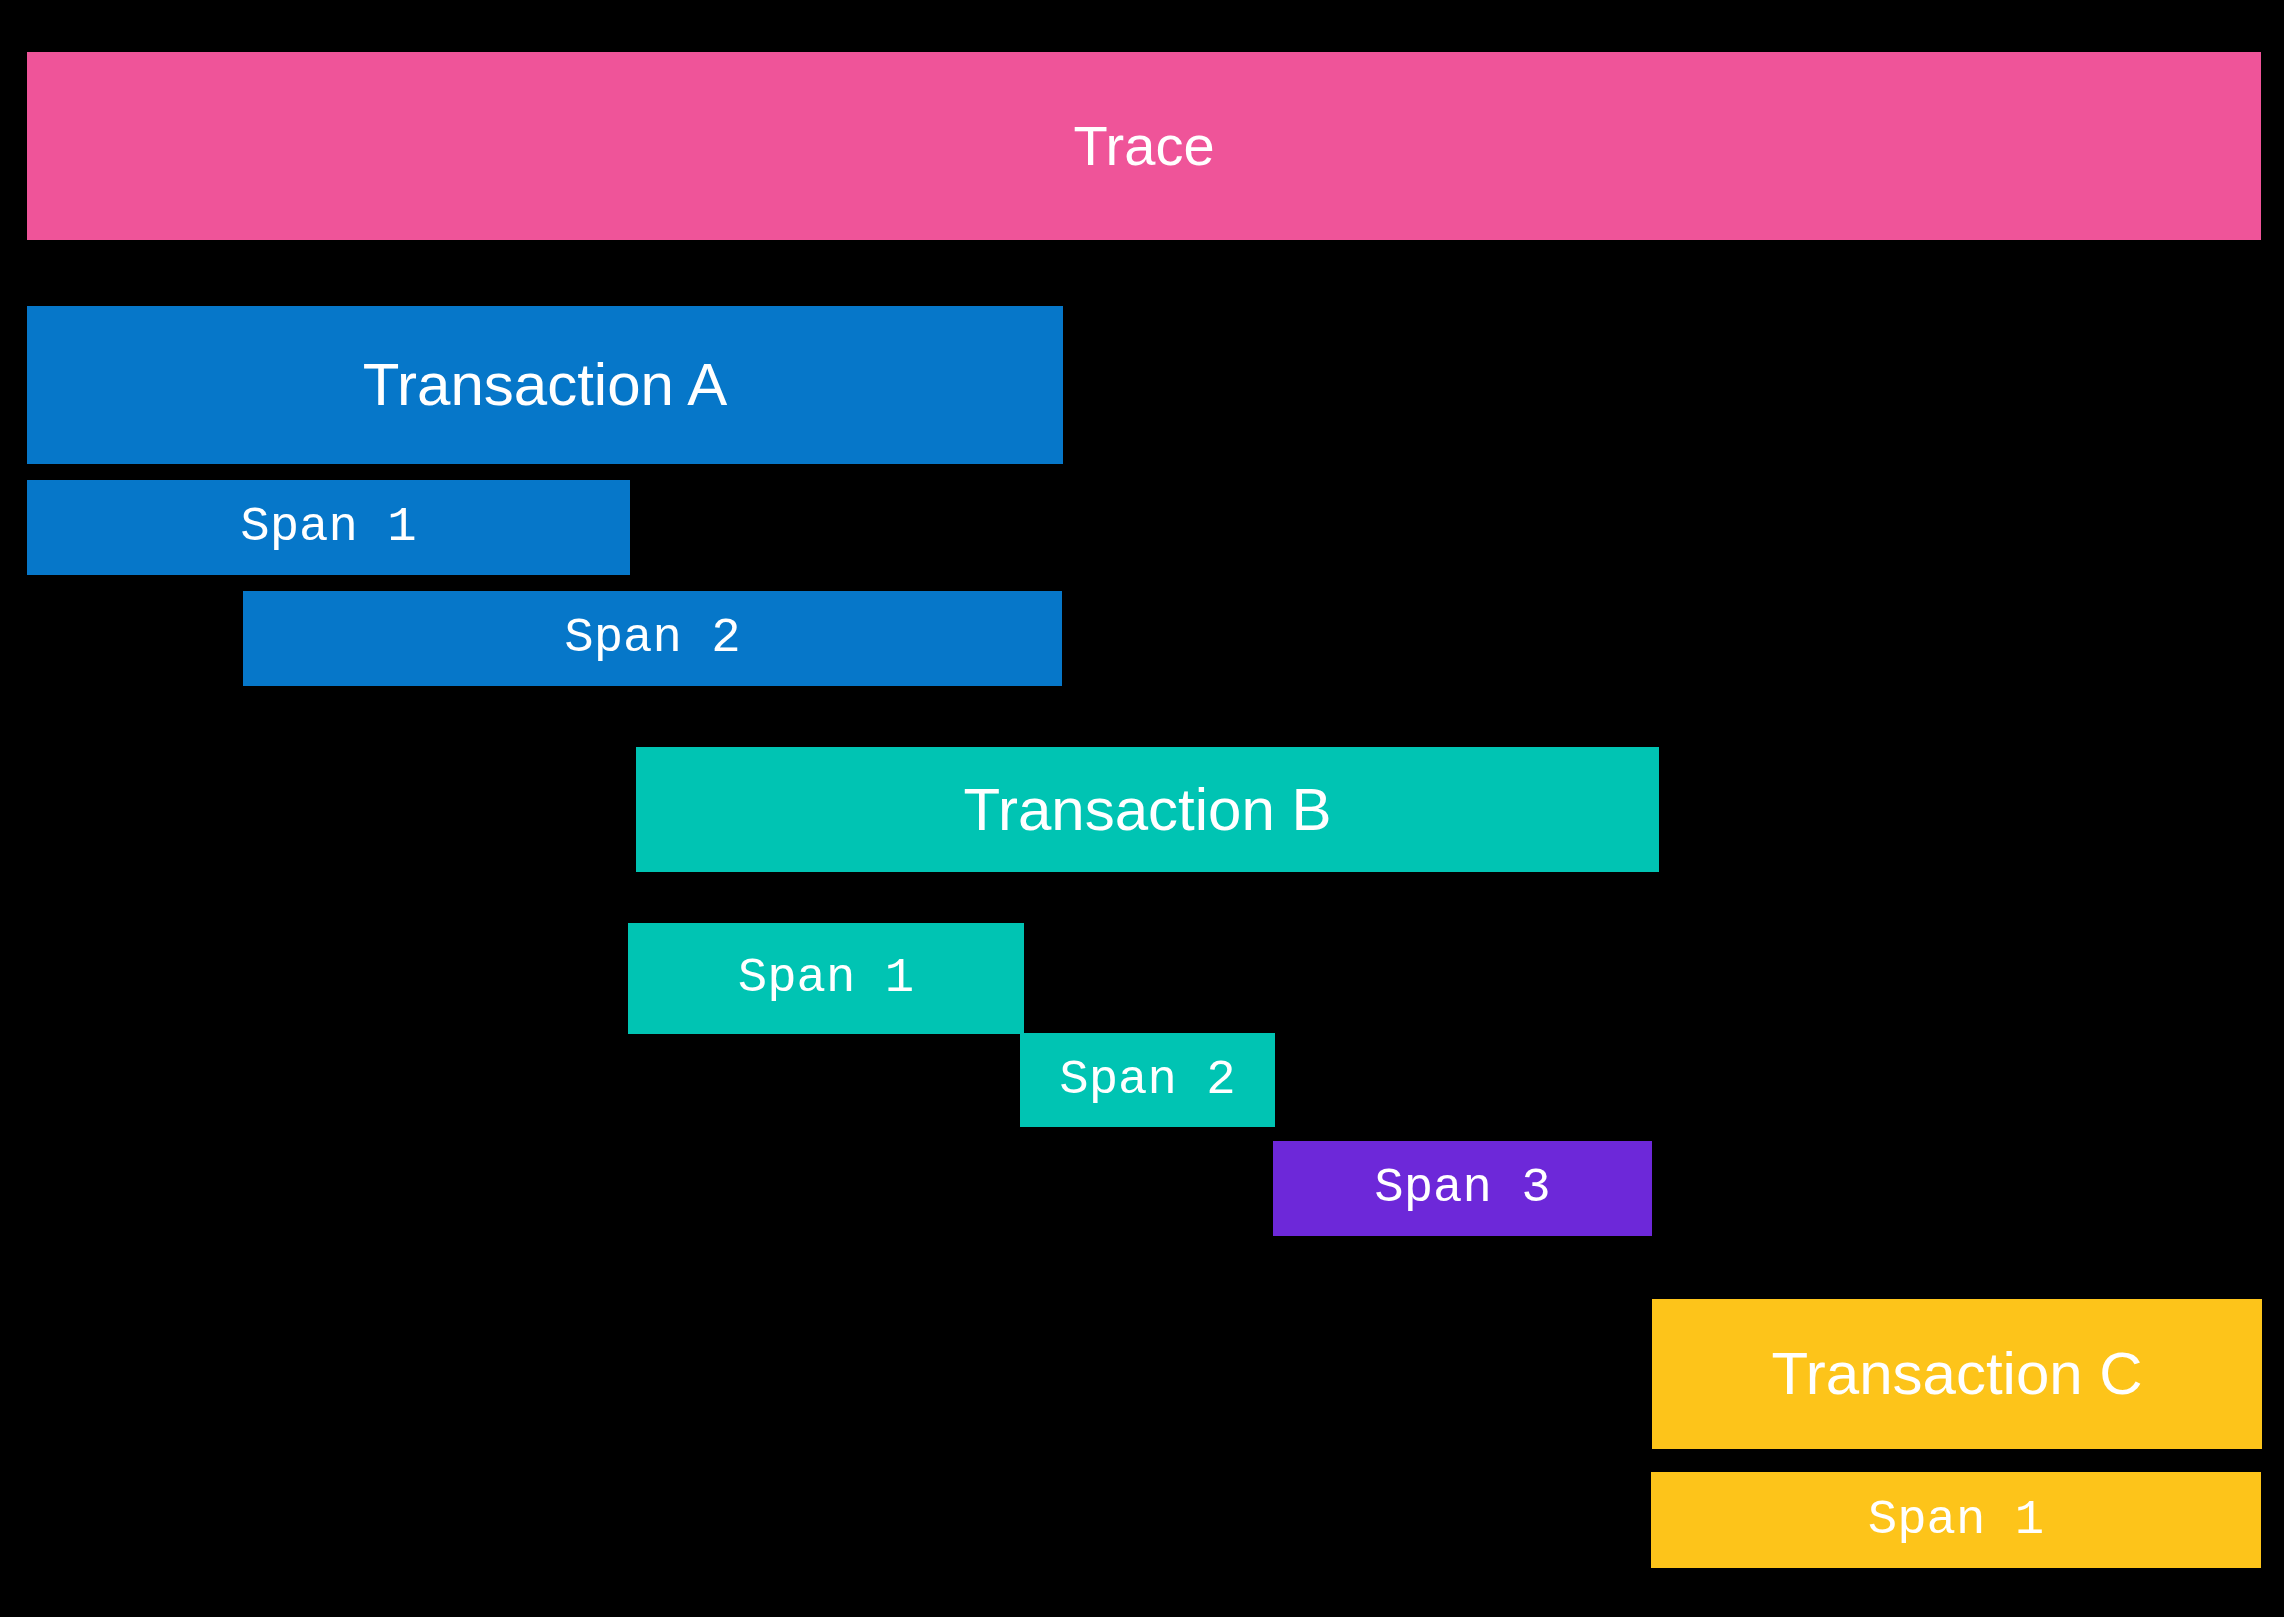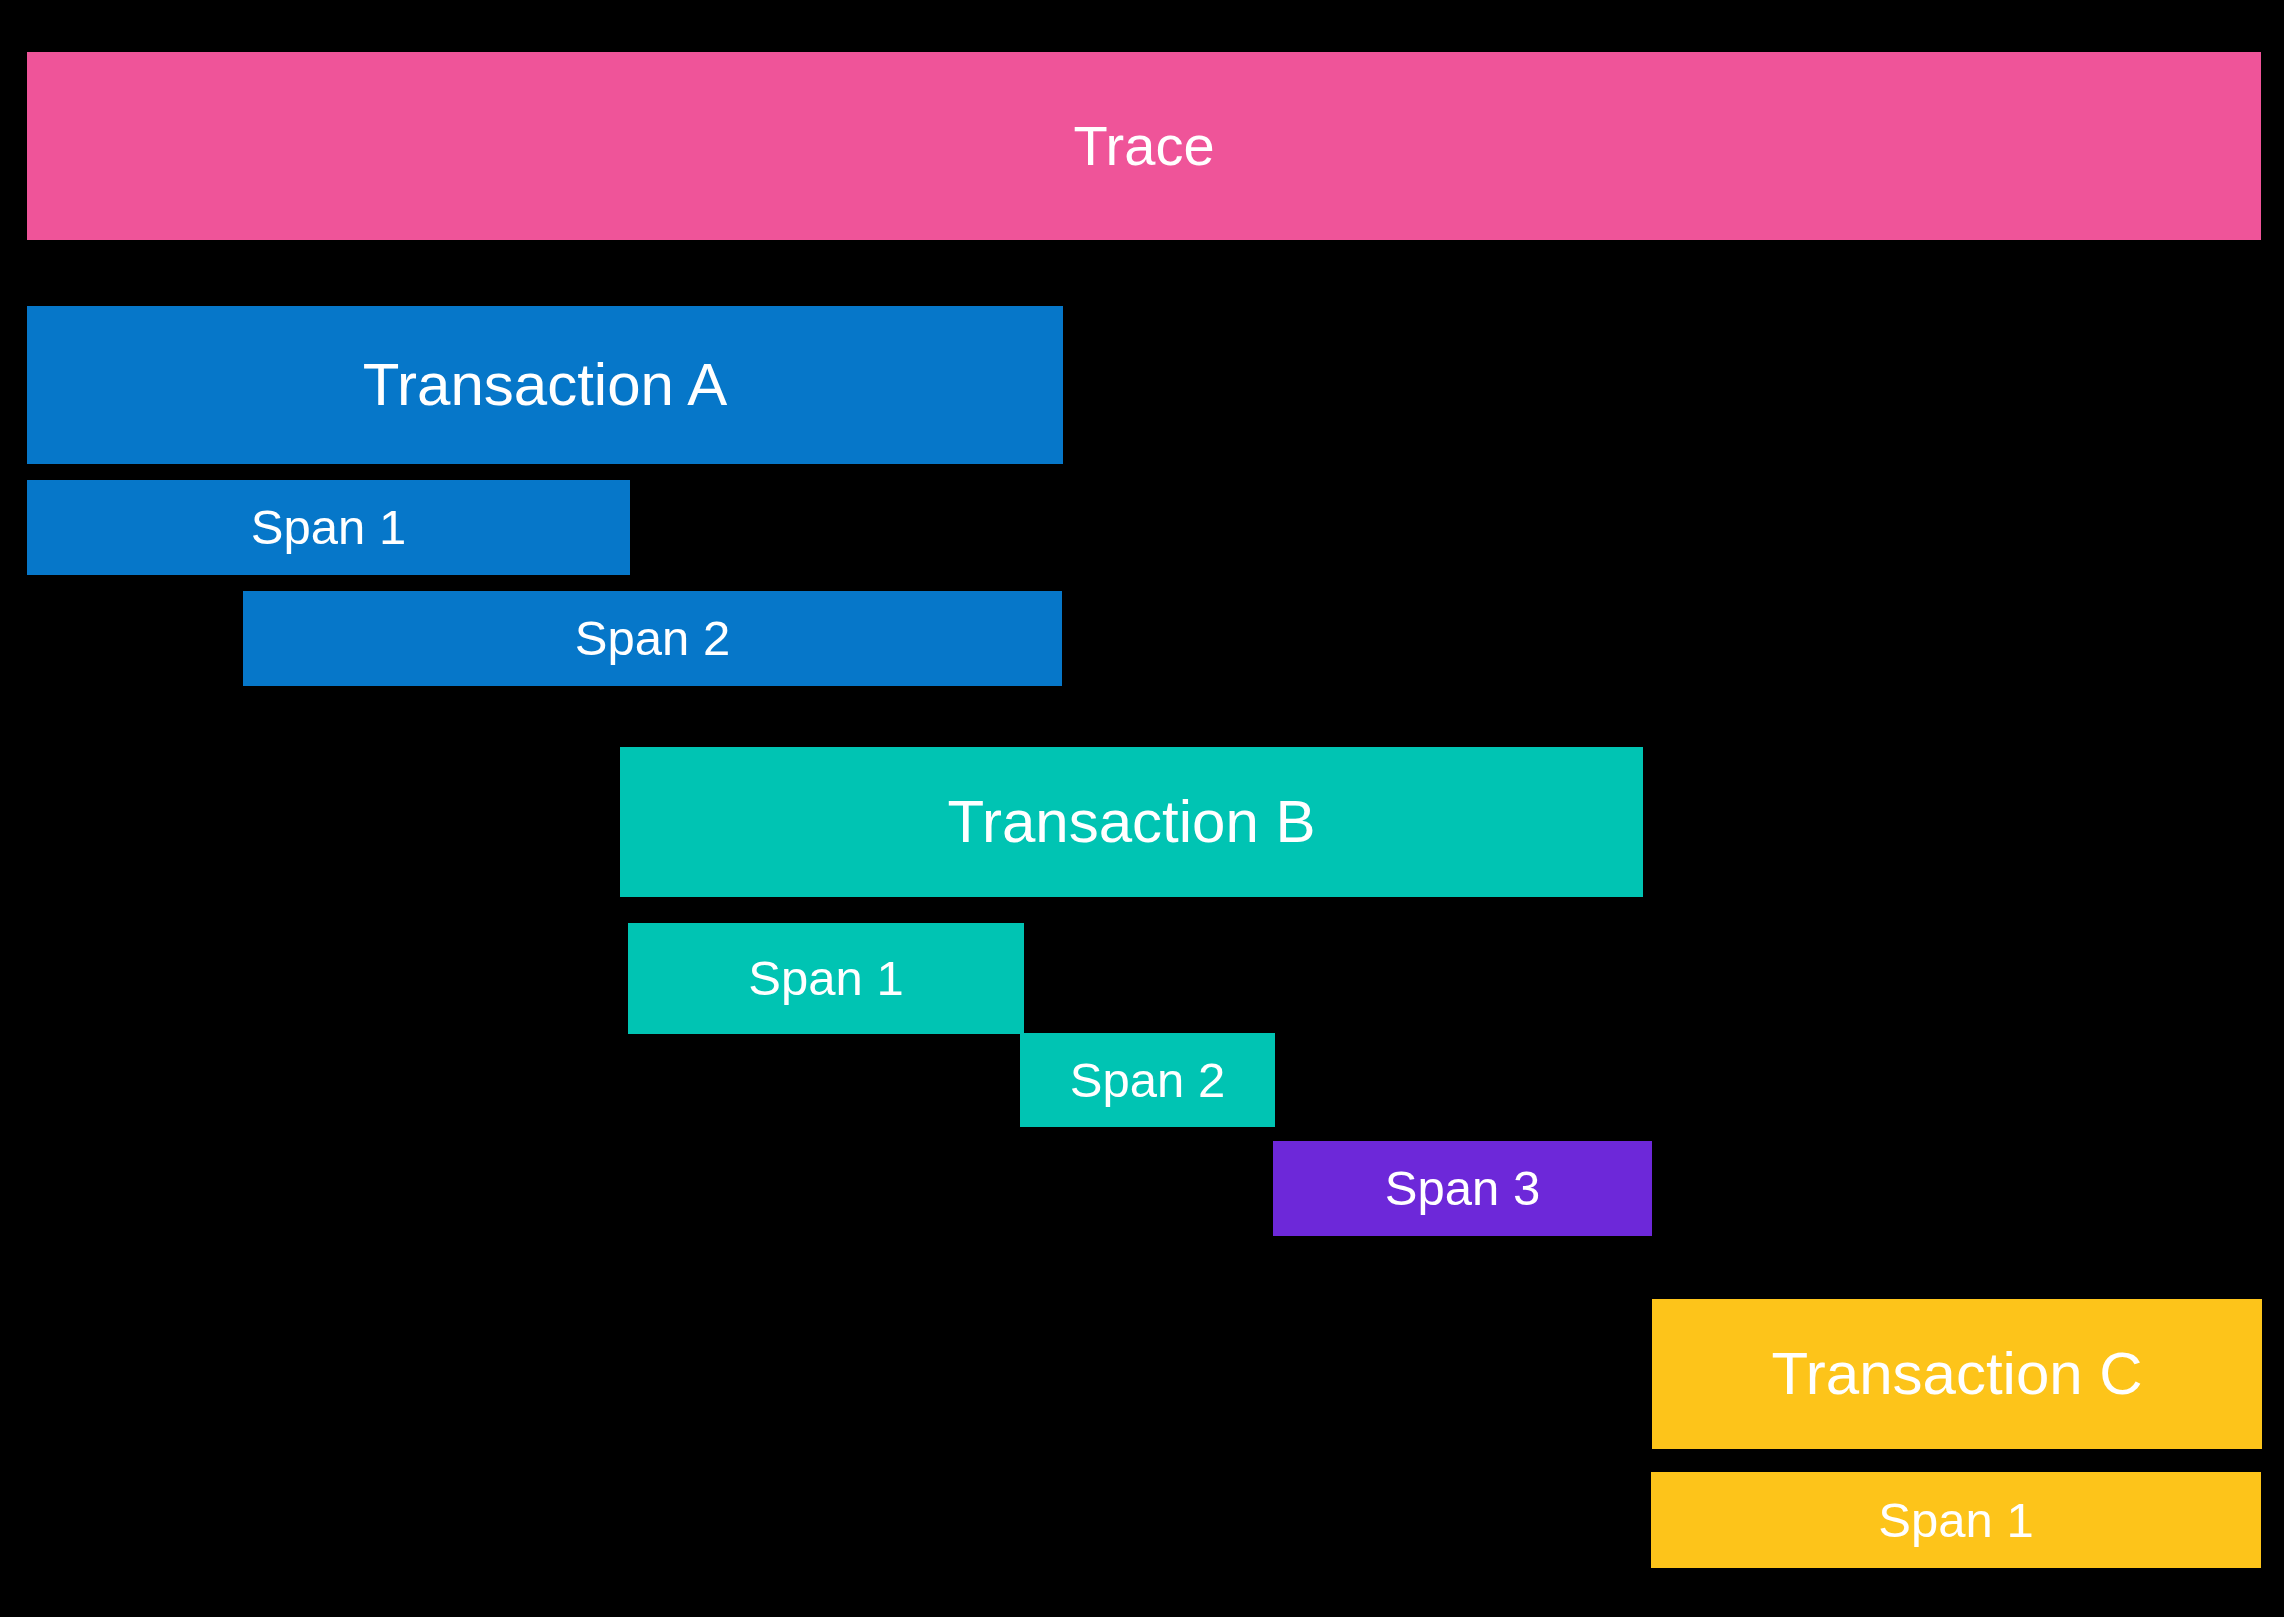--- a/index.html
+++ b/index.html
@@ -29,24 +29,24 @@
     display: block;
     color: #ffffff;
     text-align: center;
   }
 
   
   .lvl-trace      { left: 27px;  top: 52px;   width: 2234px; height: 188px; font-size: 56px; }
   
   .lvl-txn        { font-size: 60px; }
   .txn-a          { left: 27px;   top: 306px;  width: 1036px; height: 158px; }
-  .txn-b          { left: 620px;  top: 747px;  width: 1023px; height: 150px; }
+  .txn-b          { left: 636px;  top: 747px;  width: 1023px; height: 125px; }
   .txn-c          { left: 1652px; top: 1299px; width: 610px;  height: 150px; }
   
-  .lvl-span       { font-size: 49px; }
+  .lvl-span       { font-size: 49px; font-family: Liberation Mono, monospace; }
   .span-a-1       { left: 27px;   top: 480px;  width: 603px;  height: 95px; }
   .span-a-2       { left: 243px;  top: 591px;  width: 819px; height: 95px; }
   .span-b-1       { left: 628px;  top: 923px; width: 396px;  height: 111px; }
   .span-b-2       { left: 1020px; top: 1033px; width: 255px;  height: 94px; }
   .span-b-3       { left: 1273px; top: 1141px; width: 379px;  height: 95px; }
   .span-c-1       { left: 1651px; top: 1472px; width: 610px;  height: 96px; }
 </style>
 </head>
 <body>
 

